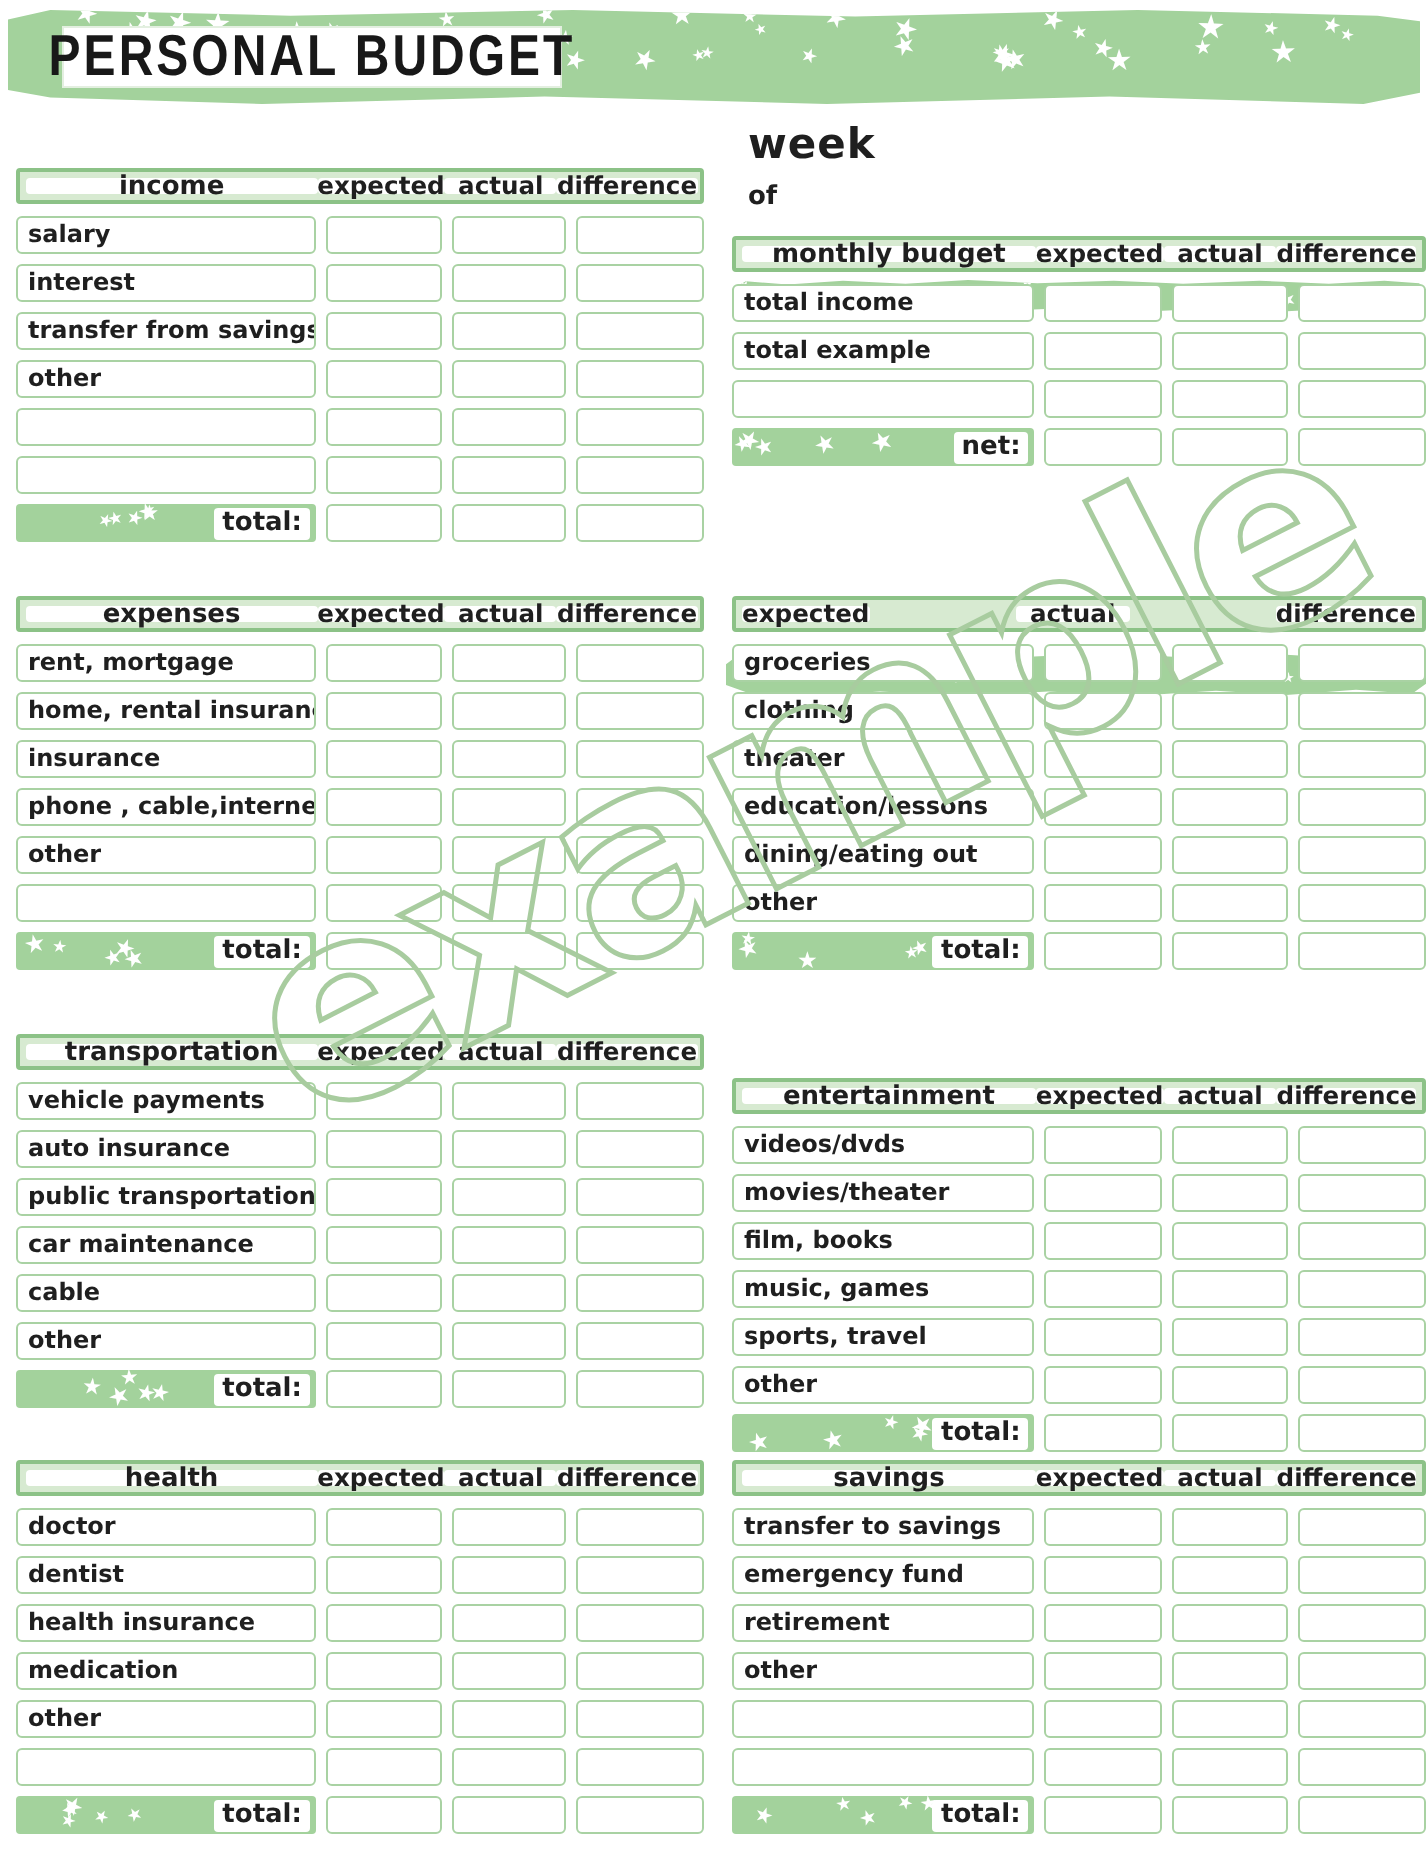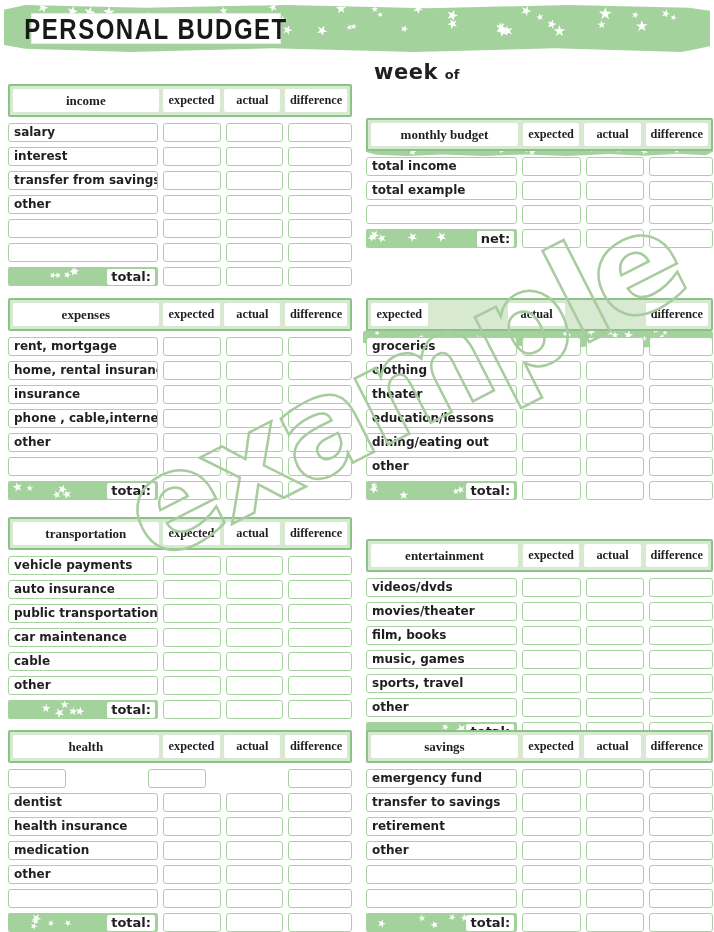--- a/index.html
+++ b/index.html
@@ -19,35 +19,35 @@
   
   .banner{position:absolute;left:4px;top:5px;width:706px;height:47px;background:var(--green);
           overflow:hidden;z-index:1;
           clip-path:polygon(0 10%,3% 0,20% 6%,40% 0,60% 7%,80% 0,97% 6%,100% 12%,100% 88%,96% 100%,78% 92%,58% 100%,38% 92%,18% 100%,3% 93%,0 85%);}
   .title-box{position:absolute;left:27px;top:8px;width:250px;height:31px;background:#fff;
              border:1px solid #e3efe0;z-index:3;display:flex;align-items:center;justify-content:center;}
   .title-box span{font-family:"Liberation Sans",sans-serif;font-weight:700;font-size:24px;
                   letter-spacing:1.5px;transform:scaleY(1.2);white-space:nowrap;color:#181818;}
 
   
-  .week-of{position:absolute;left:374px;top:60px;height:26px;display:flex;align-items:baseline;gap:7px;z-index:2;}
+  .week-of{position:absolute;left:374px;top:60px;height:26px;display:flex;align-items:baseline;gap:7px;z-index:2;flex-direction:column;}
   .week-of .week{font-size:21px;font-weight:700;letter-spacing:.5px;}
   .week-of .of{font-size:13px;font-weight:600;}
 
   
   .tape{position:absolute;background:var(--green);overflow:hidden;z-index:1;
         clip-path:polygon(0 28%,2% 4%,8% 14%,16% 2%,25% 12%,34% 0,44% 10%,55% 2%,65% 12%,76% 2%,86% 12%,94% 2%,99% 10%,100% 30%,100% 72%,98% 95%,90% 86%,80% 98%,70% 88%,58% 100%,46% 90%,34% 100%,22% 90%,12% 100%,3% 92%,0 75%);}
   .tape1{left:366px;top:93px;width:347px;height:16px;}
   .tape2{left:363px;top:263px;width:350px;height:22px;}
 
   
   .table-slot{position:absolute;z-index:2;}
-  .thead{display:flex;justify-content:space-between;align-items:stretch;height:33px;
+  .thead{display:flex;justify-content:space-between;align-items:stretch;height:18px;
          background:var(--hfill);border:2px solid var(--hborder);border-radius:2px;
-         padding:3px;margin-bottom:6px;font-family:Liberation Serif, serif;}
+         padding:3px;margin-bottom:6px;}
   .hcell{background:#fff;border-radius:2px;display:flex;align-items:center;justify-content:center;
          font-size:13px;font-weight:600;white-space:nowrap;}
   .hlabel{flex:0 0 43.6%;}
   .hcol{flex:0 0 16.8%;font-size:12.3px;}
   .hcol:last-child{flex:0 0 18.5%;}
   .row{display:flex;justify-content:space-between;height:19px;margin-bottom:5px;}
   .lcell,.vcell{background:#fff;border:1.6px solid var(--cellb);border-radius:3px;}
   .lcell{flex:0 0 43.6%;font-size:12px;font-weight:600;line-height:16px;padding-left:5px;
          white-space:nowrap;overflow:hidden;}
   .vcell{flex:0 0 16.8%;}
@@ -491,20 +491,21 @@
     </div>
   <div class="table-slot" style="left:8px;top:730px;width:344px;">
       <div class="btable">
         <div class="thead">
           <div class="hcell hlabel">health</div>
           <div class="hcell hcol">expected</div>
           <div class="hcell hcol">actual</div>
           <div class="hcell hcol">difference</div>
         </div>
         <div class="row">
+          <div class="lcell">doctor</div>
           <div class="vcell"></div>
           <div class="vcell"></div>
           <div class="vcell"></div>
         </div>
         <div class="row">
           <div class="lcell">dentist</div>
           <div class="vcell"></div>
           <div class="vcell"></div>
           <div class="vcell"></div>
         </div>
@@ -549,27 +550,27 @@
     </div>
   <div class="table-slot" style="left:366px;top:730px;width:347px;">
       <div class="btable">
         <div class="thead">
           <div class="hcell hlabel">savings</div>
           <div class="hcell hcol">expected</div>
           <div class="hcell hcol">actual</div>
           <div class="hcell hcol">difference</div>
         </div>
         <div class="row">
+          <div class="lcell">transfer to savings</div>
+          <div class="vcell"></div>
+          <div class="vcell"></div>
+          <div class="vcell"></div>
+        </div>
+        <div class="row">
           <div class="lcell">emergency fund</div>
-          <div class="vcell"></div>
-          <div class="vcell"></div>
-          <div class="vcell"></div>
-        </div>
-        <div class="row">
-          <div class="lcell">transfer to savings</div>
           <div class="vcell"></div>
           <div class="vcell"></div>
           <div class="vcell"></div>
         </div>
         <div class="row">
           <div class="lcell">retirement</div>
           <div class="vcell"></div>
           <div class="vcell"></div>
           <div class="vcell"></div>
         </div>

